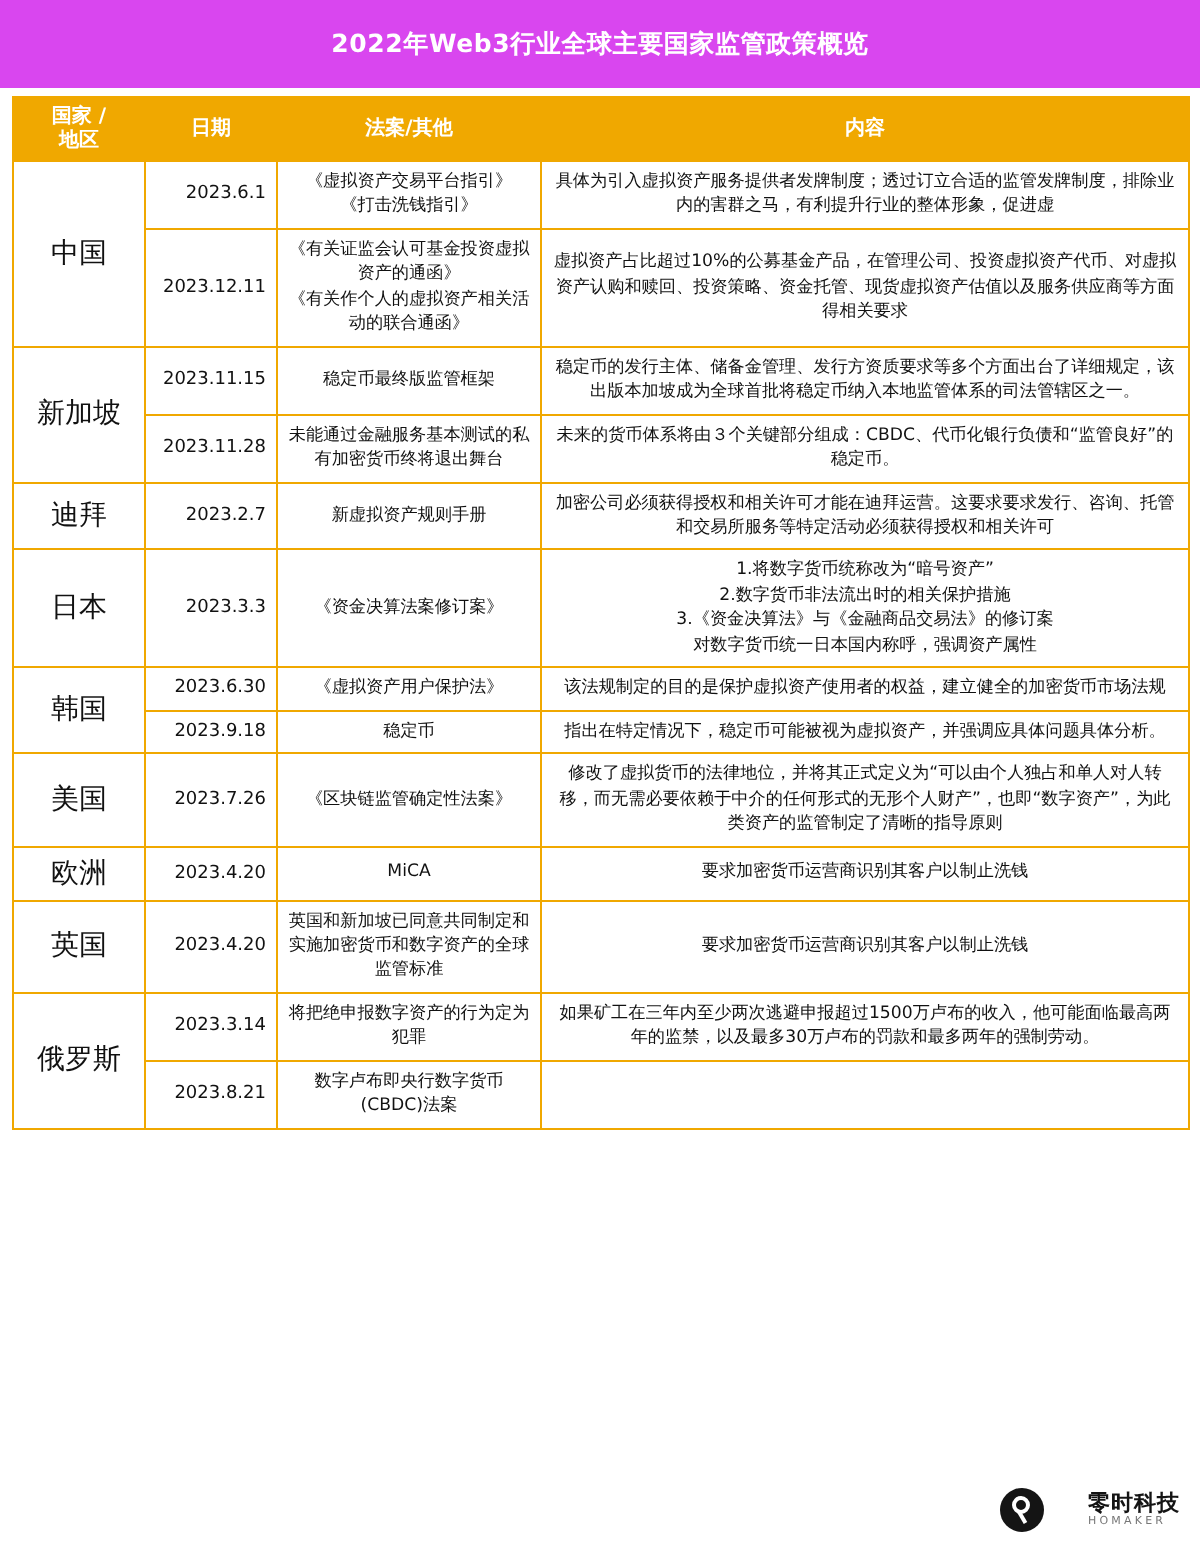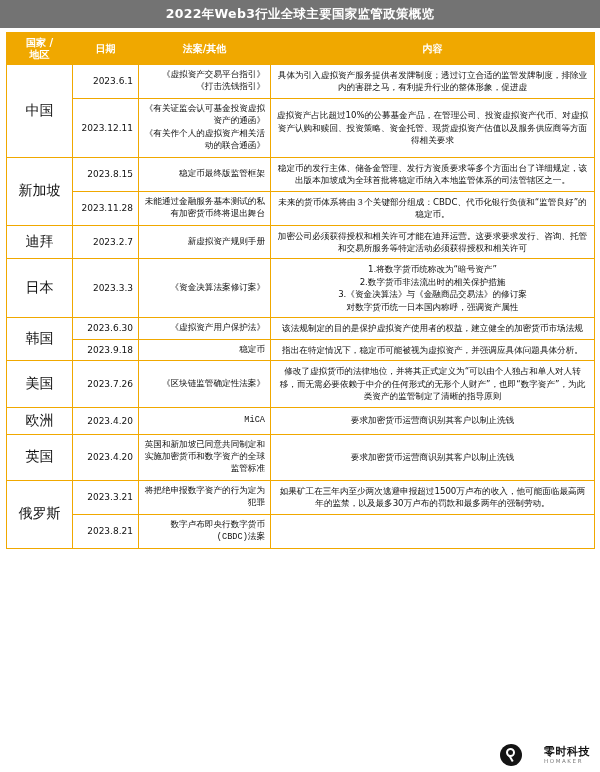--- a/index.html
+++ b/index.html
@@ -16,22 +16,22 @@
   }
   .page {
     width: 600px;
     height: 772px;
     position: relative;
     box-sizing: border-box;
     padding: 0;
     background: #ffffff;
   }
   .title-bar {
-    height: 28px;
-    background: #737373;
+    height: 44px;
+    background: #d946ef;
     color: #ffffff;
     display: flex;
     align-items: center;
     justify-content: center;
     font-size: 12.5px;
     font-weight: bold;
     letter-spacing: 0.3px;
   }
   .table-wrap {
     padding: 4px 6px 0 6px;
@@ -69,25 +69,24 @@
     font-size: 14px;
     font-weight: normal;
     color: #111;
   }
   td.date {
     text-align: right;
     font-size: 9px;
     color: #111;
   }
   td.law {
-    text-align: right;
+    text-align: center;
     font-size: 8.6px;
     line-height: 1.45;
     color: #111;
-    font-family: Liberation Mono, monospace;
   }
   td.content {
     text-align: center;
     font-size: 8.6px;
     line-height: 1.45;
     color: #111;
   }
   .footer {
     position: absolute;
     right: 10px;
@@ -178,21 +177,21 @@
             <td class="content nowrap-pre">具体为引入虚拟资产服务提供者发牌制度；透过订立合适的监管发牌制度，排除业内的害群之马，有利提升行业的整体形象，促进虚</td>
           </tr>
           <tr>
             <td class="date">2023.12.11</td>
             <td class="law nowrap-pre">《有关证监会认可基金投资虚拟资产的通函》
 《有关作个人的虚拟资产相关活动的联合通函》</td>
             <td class="content nowrap-pre">虚拟资产占比超过10%的公募基金产品，在管理公司、投资虚拟资产代币、对虚拟资产认购和赎回、投资策略、资金托管、现货虚拟资产估值以及服务供应商等方面得相关要求</td>
           </tr>
           <tr>
             <td class="country" rowspan="2">新加坡</td>
-            <td class="date">2023.8.15</td>
+            <td class="date">2023.11.15</td>
             <td class="law nowrap-pre">稳定币最终版监管框架</td>
             <td class="content nowrap-pre">稳定币的发行主体、储备金管理、发行方资质要求等多个方面出台了详细规定，该出版本加坡成为全球首批将稳定币纳入本地监管体系的司法管辖区之一。</td>
           </tr>
           <tr>
             <td class="date">2023.11.28</td>
             <td class="law nowrap-pre">未能通过金融服务基本测试的私有加密货币终将退出舞台</td>
             <td class="content nowrap-pre">未来的货币体系将由３个关键部分组成：CBDC、代币化银行负债和“监管良好”的稳定币。</td>
           </tr>
           <tr>
             <td class="country" rowspan="1">迪拜</td>
@@ -233,21 +232,21 @@
             <td class="content nowrap-pre">要求加密货币运营商识别其客户以制止洗钱</td>
           </tr>
           <tr>
             <td class="country" rowspan="1">英国</td>
             <td class="date">2023.4.20</td>
             <td class="law nowrap-pre">英国和新加坡已同意共同制定和实施加密货币和数字资产的全球监管标准</td>
             <td class="content nowrap-pre">要求加密货币运营商识别其客户以制止洗钱</td>
           </tr>
           <tr>
             <td class="country" rowspan="2">俄罗斯</td>
-            <td class="date">2023.3.21</td>
+            <td class="date">2023.3.14</td>
             <td class="law nowrap-pre">将把绝申报数字资产的行为定为犯罪</td>
             <td class="content nowrap-pre">如果矿工在三年内至少两次逃避申报超过1500万卢布的收入，他可能面临最高两年的监禁，以及最多30万卢布的罚款和最多两年的强制劳动。</td>
           </tr>
           <tr>
             <td class="date">2023.8.21</td>
             <td class="law nowrap-pre">数字卢布即央行数字货币(CBDC)法案</td>
             <td class="content nowrap-pre"></td>
           </tr>
         </tbody>
     </table>

